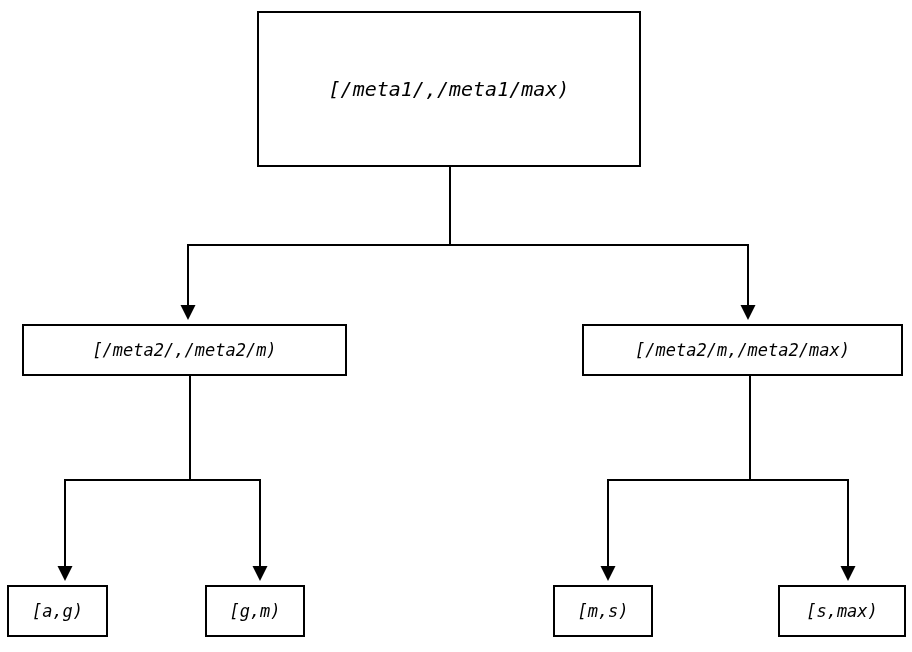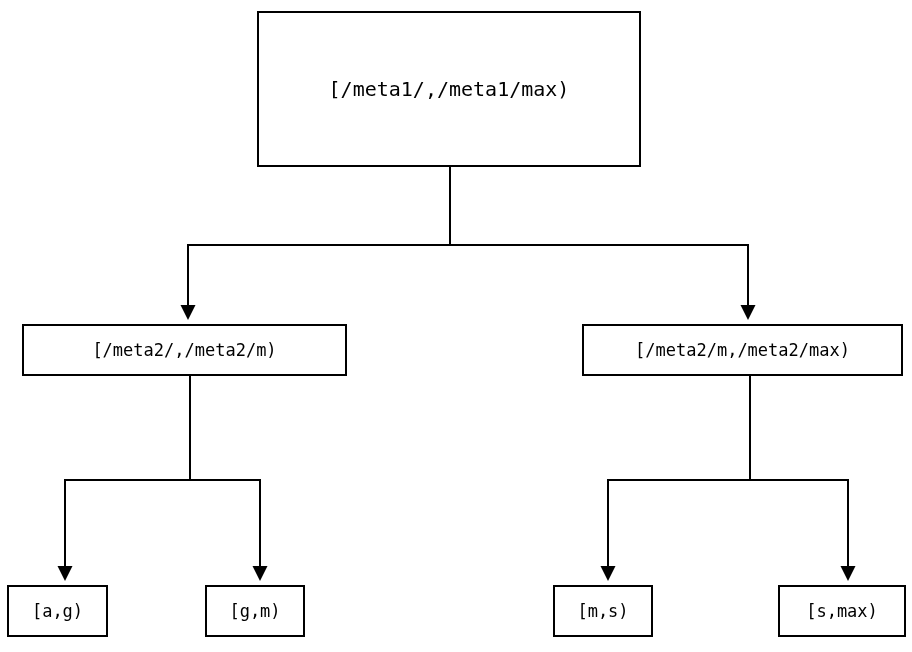--- a/index.html
+++ b/index.html
@@ -12,20 +12,21 @@
     width: 912px;
     height: 652px;
     overflow: hidden;
     font-family: "DejaVu Sans Mono", "Liberation Mono", monospace;
   }
   #diagram-root {
     position: relative;
     width: 912px;
     height: 492px;
     background: #ffffff;
+    font-style: italic;
   }
   svg.tree-canvas {
     display: block;
     width: 912px;
     height: 652px;
   }
   .node-box {
     fill: #ffffff;
     stroke: #000000;
     stroke-width: 2;

